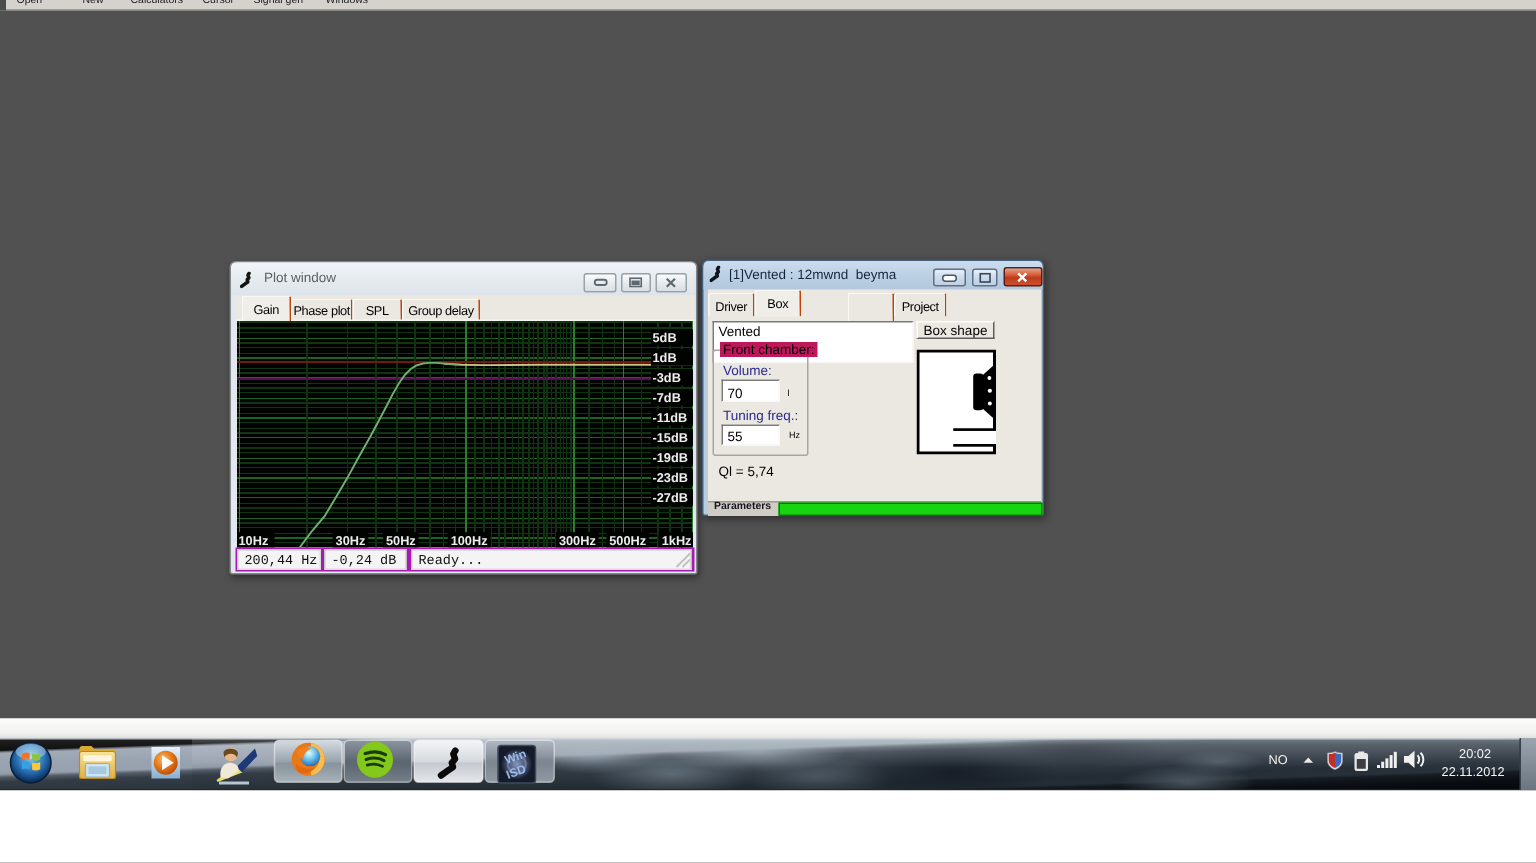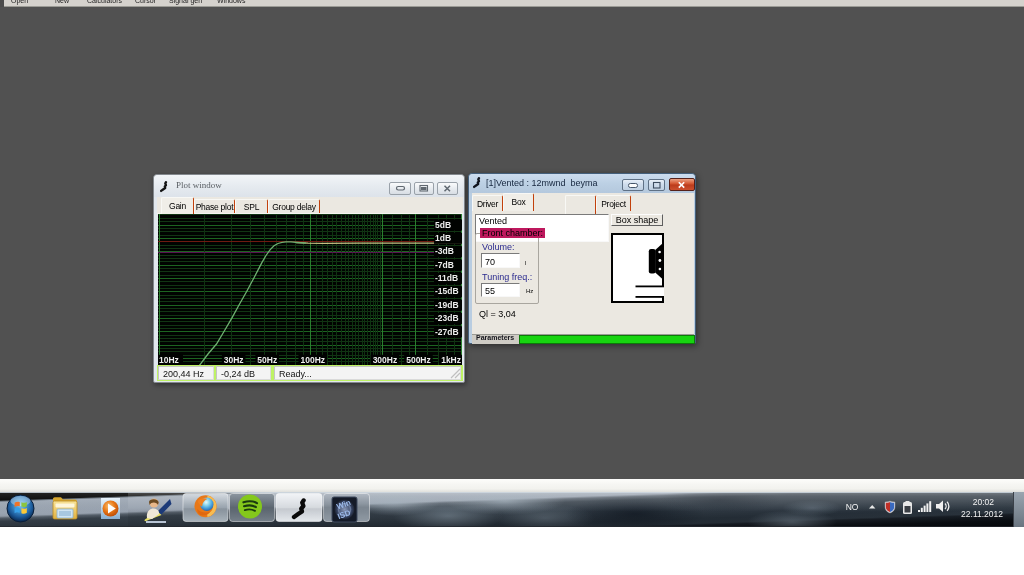--- a/index.html
+++ b/index.html
@@ -13,21 +13,21 @@
 .whitefoot{left:0;top:527px;width:1024px;height:48px;background:#ffffff;}
 .win{box-sizing:border-box;}
 #win1{left:153px;top:174px;width:312px;height:209px;background:#e2e8ee;border:1px solid #83888d;
  border-radius:4px 4px 2px 2px;box-shadow:1px 2px 5px rgba(0,0,0,.4);}
 #win2{left:468px;top:173px;width:228px;height:171px;background:#b9cde1;border:1px solid #44607c;
  border-radius:4px 4px 2px 2px;box-shadow:1px 2px 6px rgba(0,0,0,.45);}
 .tb1{left:0;top:0;width:100%;height:22px;border-radius:4px 4px 0 0;
  background:linear-gradient(180deg,#f2f5f8,#e6ebf0 50%,#dde3ea);}
 .tb2{left:0;top:0;width:100%;height:19px;border-radius:4px 4px 0 0;
  background:linear-gradient(180deg,#ccdcee,#bcd0e4 50%,#b4c8dd);}
-.tbtext1{left:22px;top:5px;font-size:9px;color:#5a5f64;white-space:nowrap;font-family:Liberation Serif, serif;}
+.tbtext1{left:22px;top:5px;font-size:9px;color:#5a5f64;white-space:nowrap;}
 .tbtext2{left:17px;top:4px;font-size:9px;color:#16263e;white-space:nowrap;}
 .cbtn{box-sizing:border-box;border:1px solid #99a1a9;border-radius:2px;
  background:linear-gradient(180deg,#fafbfc,#e9edf1 45%,#d8dee4);}
 .cbtn2{box-sizing:border-box;border:1px solid #5f7186;border-radius:2px;
  background:linear-gradient(180deg,#e8eff8,#cedcec 45%,#c0d0e2);}
 .clientarea{background:#ebe8e1;}
 .tabrow{font-size:8.5px;color:#000;}
 .tab{white-space:nowrap;overflow:hidden;letter-spacing:-0.25px;}
 .tab{position:absolute;background:#ebe8e1;border-top:1px solid #f8f8f5;border-left:1px solid #f8f8f5;
  border-right:1px solid #c2410c;border-radius:2px 2px 0 0;
@@ -35,21 +35,21 @@
 .tabsel{background:#f0eee8;z-index:3;}
 .field{box-sizing:border-box;background:#fff;border-top:1px solid #7a7a7a;border-left:1px solid #7a7a7a;
  border-right:1px solid #f8f8f8;border-bottom:1px solid #f8f8f8;font-size:9px;color:#000;
  padding:1px 0 0 3px;white-space:nowrap;}
 .btn{box-sizing:border-box;background:#ebe8e1;border-top:1px solid #fcfcfc;border-left:1px solid #fcfcfc;
  border-right:1.5px solid #5f5f5f;border-bottom:1.5px solid #5f5f5f;font-size:9px;color:#000;
  text-align:center;white-space:nowrap;}
 .grp{box-sizing:border-box;border:1px solid #a9a69f;border-radius:2px;}
 .navy{color:#2a2a8e;font-size:9px;white-space:nowrap;}
 .blk9{font-size:9px;color:#000;white-space:nowrap;}
-.statusbar{background:#bef264;}
+.statusbar{background:#a21caf;font-family:Liberation Mono, monospace;}
 .spanel{box-sizing:border-box;border:1px solid #dadada;border-top-color:#c4c4c4;border-left-color:#c4c4c4;
  background:#f4f4f4;font-size:9px;color:#111;padding:2px 0 0 4px;white-space:nowrap;}
 </style></head>
 <body>
 <div class="abs menubar">
   <div class="mi" style="left:11px;">Open</div>
   <div class="mi" style="left:55px;">New</div>
   <div class="mi" style="left:87px;">Calculators</div>
   <div class="mi" style="left:135px;">Cursor</div>
   <div class="mi" style="left:169px;">Signal gen</div>
@@ -452,21 +452,21 @@
  <div class="abs field" style="left:6px;top:40px;width:134px;height:28px;">Vented</div>
  <div class="abs btn" style="left:142px;top:40px;width:52px;height:12px;">Box shape</div>
  <div class="abs grp" style="left:6px;top:58.5px;width:64px;height:71px;"></div>
  <div class="abs blk9" style="left:11px;top:54px;background:#be185d;padding:0 2px;">Front chamber:</div>
  <div class="abs navy" style="left:13px;top:68px;">Volume:</div>
  <div class="abs field" style="left:12px;top:79px;width:39px;height:15px;padding-top:3px;">70</div>
  <div class="abs" style="left:56px;top:86px;font-size:6px;">l</div>
  <div class="abs navy" style="left:13px;top:97.5px;">Tuning freq.:</div>
  <div class="abs field" style="left:12px;top:109px;width:39px;height:14px;padding-top:2px;">55</div>
  <div class="abs" style="left:57px;top:114px;font-size:6px;">Hz</div>
- <div class="abs blk9" style="left:10px;top:135px;">Ql = 3,04</div>
+ <div class="abs blk9" style="left:10px;top:135px;">Ql = 5,74</div>
  <svg class="abs" style="left:142px;top:59px;" width="53" height="70" viewBox="0 0 53 70">
    <rect x="1" y="1" width="51" height="68" fill="#fff" stroke="#000" stroke-width="2"></rect>
    <path d="M52 10 L44.2 17 L44.2 39.5 L52 46.5 Z" fill="#000"></path>
    <rect x="37.8" y="16" width="6.8" height="24.5" rx="2.2" fill="#000"></rect>
    <circle cx="48.6" cy="19" r="1.3" fill="#fff"></circle>
    <circle cx="48.9" cy="27.5" r="1.4" fill="#fff"></circle>
    <circle cx="48.9" cy="36" r="1.3" fill="#fff"></circle>
    <rect x="24.5" y="52.5" width="28" height="1.8" fill="#000"></rect>
    <rect x="24.5" y="63" width="28" height="1.8" fill="#000"></rect>
    <rect x="51" y="54.3" width="2.5" height="8.7" fill="#fff"></rect>

